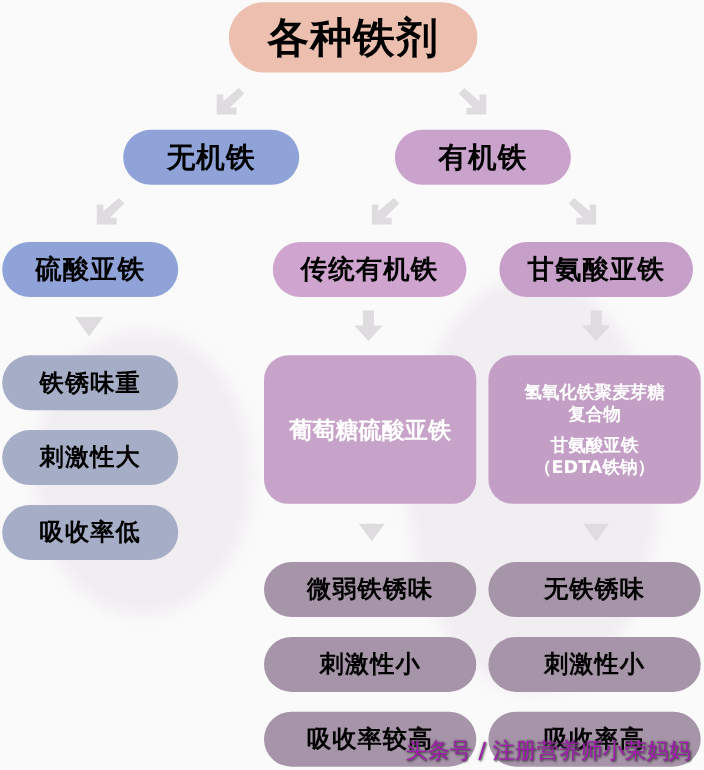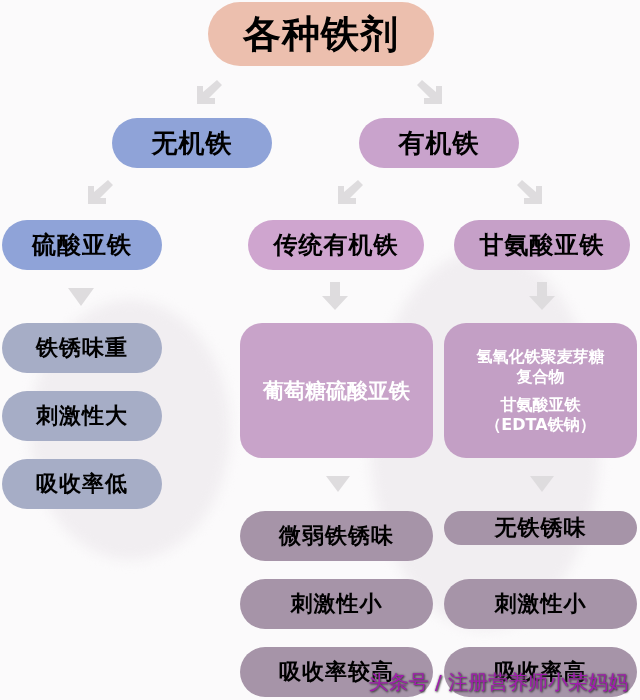--- a/index.html
+++ b/index.html
@@ -93,21 +93,21 @@
 
 <div class="pill" style="left:240px;top:511px;width:193px;height:50px;background:#a694a8;font-size:22px;">
   <span>微弱铁锈味</span>
 </div>
 <div class="pill" style="left:240px;top:579px;width:193px;height:50px;background:#a694a8;font-size:22px;">
   <span>刺激性小</span>
 </div>
 <div class="pill" style="left:240px;top:647px;width:193px;height:50px;background:#a694a8;font-size:22px;">
   <span>吸收率较高</span>
 </div>
-<div class="pill" style="left:444px;top:511px;width:193px;height:34px;background:#a694a8;font-size:22px;">
+<div class="pill" style="left:444px;top:511px;width:193px;height:50px;background:#a694a8;font-size:22px;">
   <span>无铁锈味</span>
 </div>
 <div class="pill" style="left:444px;top:579px;width:193px;height:50px;background:#a694a8;font-size:22px;">
   <span>刺激性小</span>
 </div>
 <div class="pill" style="left:444px;top:647px;width:193px;height:50px;background:#a694a8;font-size:22px;">
   <span>吸收率高</span>
 </div>
 
 <div class="watermark">头条号 / 注册营养师小荣妈妈</div>

